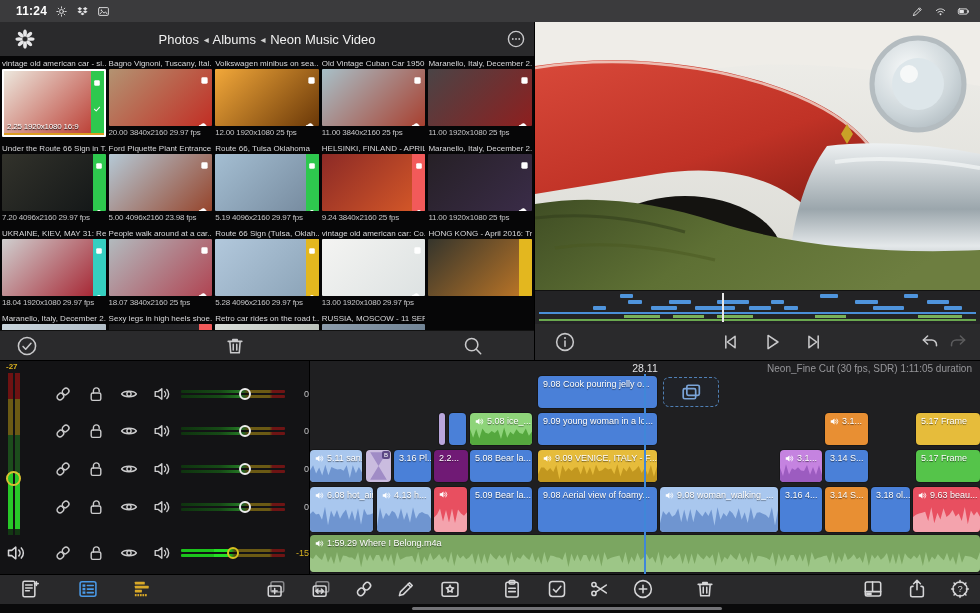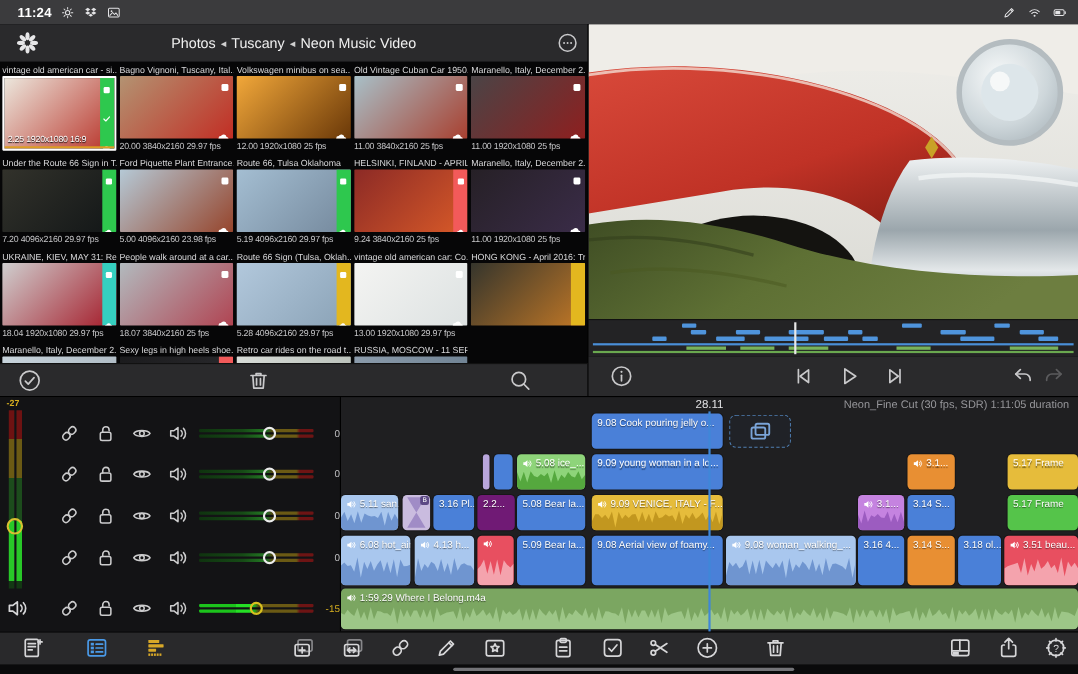--- a/index.html
+++ b/index.html
@@ -162,21 +162,21 @@
                 <ellipse cx="10" cy="4.6" rx="1.7" ry="3.3"></ellipse>
                 <ellipse cx="10" cy="15.4" rx="1.7" ry="3.3"></ellipse>
                 <ellipse cx="4.6" cy="10" rx="3.3" ry="1.7"></ellipse>
                 <ellipse cx="15.4" cy="10" rx="3.3" ry="1.7"></ellipse>
               </g>
               <circle cx="10" cy="10" r="1.6" fill="#2a2a2c"></circle>
             </svg></span>
         <div class="breadcrumb">
           <span>Photos</span>
           <span class="bc-sep">◂</span>
-          <span>Tuscany</span>
+          <span>Albums</span>
           <span class="bc-sep">◂</span>
           <span>Neon Music Video</span>
         </div>
         <span class="lib-more"><svg viewBox="0 0 20 20" fill="none" stroke="currentColor" stroke-width="1.4" stroke-linecap="round" stroke-linejoin="round">
               <circle cx="10" cy="10" r="7.6"></circle>
               <circle cx="6.8" cy="10" r=".9" fill="currentColor" stroke="none"></circle>
               <circle cx="10" cy="10" r=".9" fill="currentColor" stroke="none"></circle>
               <circle cx="13.2" cy="10" r=".9" fill="currentColor" stroke="none"></circle>
             </svg></span>
       </div>
@@ -926,21 +926,21 @@
             </div>
           </div>
           <div class="clip" style="left: 603px; width: 67px; background: rgb(232, 79, 96);">
             <div class="clab">
               <span style="width: 9px; height: 9px; display: inline-flex; flex: 0 0 auto;">
                 <svg viewBox="0 0 12 12">
                   <path d="M1 4.3h2L6 2v8L3 7.7H1V4.3Z" fill="#fff"></path>
                   <path d="M7.6 4.1a2.7 2.7 0 0 1 0 3.8M9.2 2.7a5 5 0 0 1 0 6.6" stroke="#fff" stroke-width="1.1" fill="none" stroke-linecap="round"></path>
                 </svg>
               </span>
-              <span>3.51 beau...</span>
+              <span>9.63 beau...</span>
             </div>
             <svg class="cwave" width="67" height="27" viewBox="0 0 67 27">
               <path d="M0 27 L0.0 11.9 L3.0 9.7 L6.1 8.6 L9.1 7.7 L12.2 6.7 L15.2 16.0 L18.3 2.2 L21.3 18.2 L24.4 7.7 L27.4 14.5 L30.5 3.3 L33.5 12.0 L36.5 9.5 L39.6 5.0 L42.6 11.5 L45.7 8.4 L48.7 16.0 L51.8 1.9 L54.8 19.2 L57.9 5.4 L60.9 10.4 L64.0 6.5 L67.0 11.7 L67 27 Z" fill="#f4a3ad"></path>
             </svg>
           </div>
         </div>
         <div class="trow" style="top: 174px; height: 37px;">
           <div class="clip" style="left: 0px; width: 670px; background: rgb(123, 166, 97);">
             <div class="clab">
               <span style="width: 9px; height: 9px; display: inline-flex; flex: 0 0 auto;">

